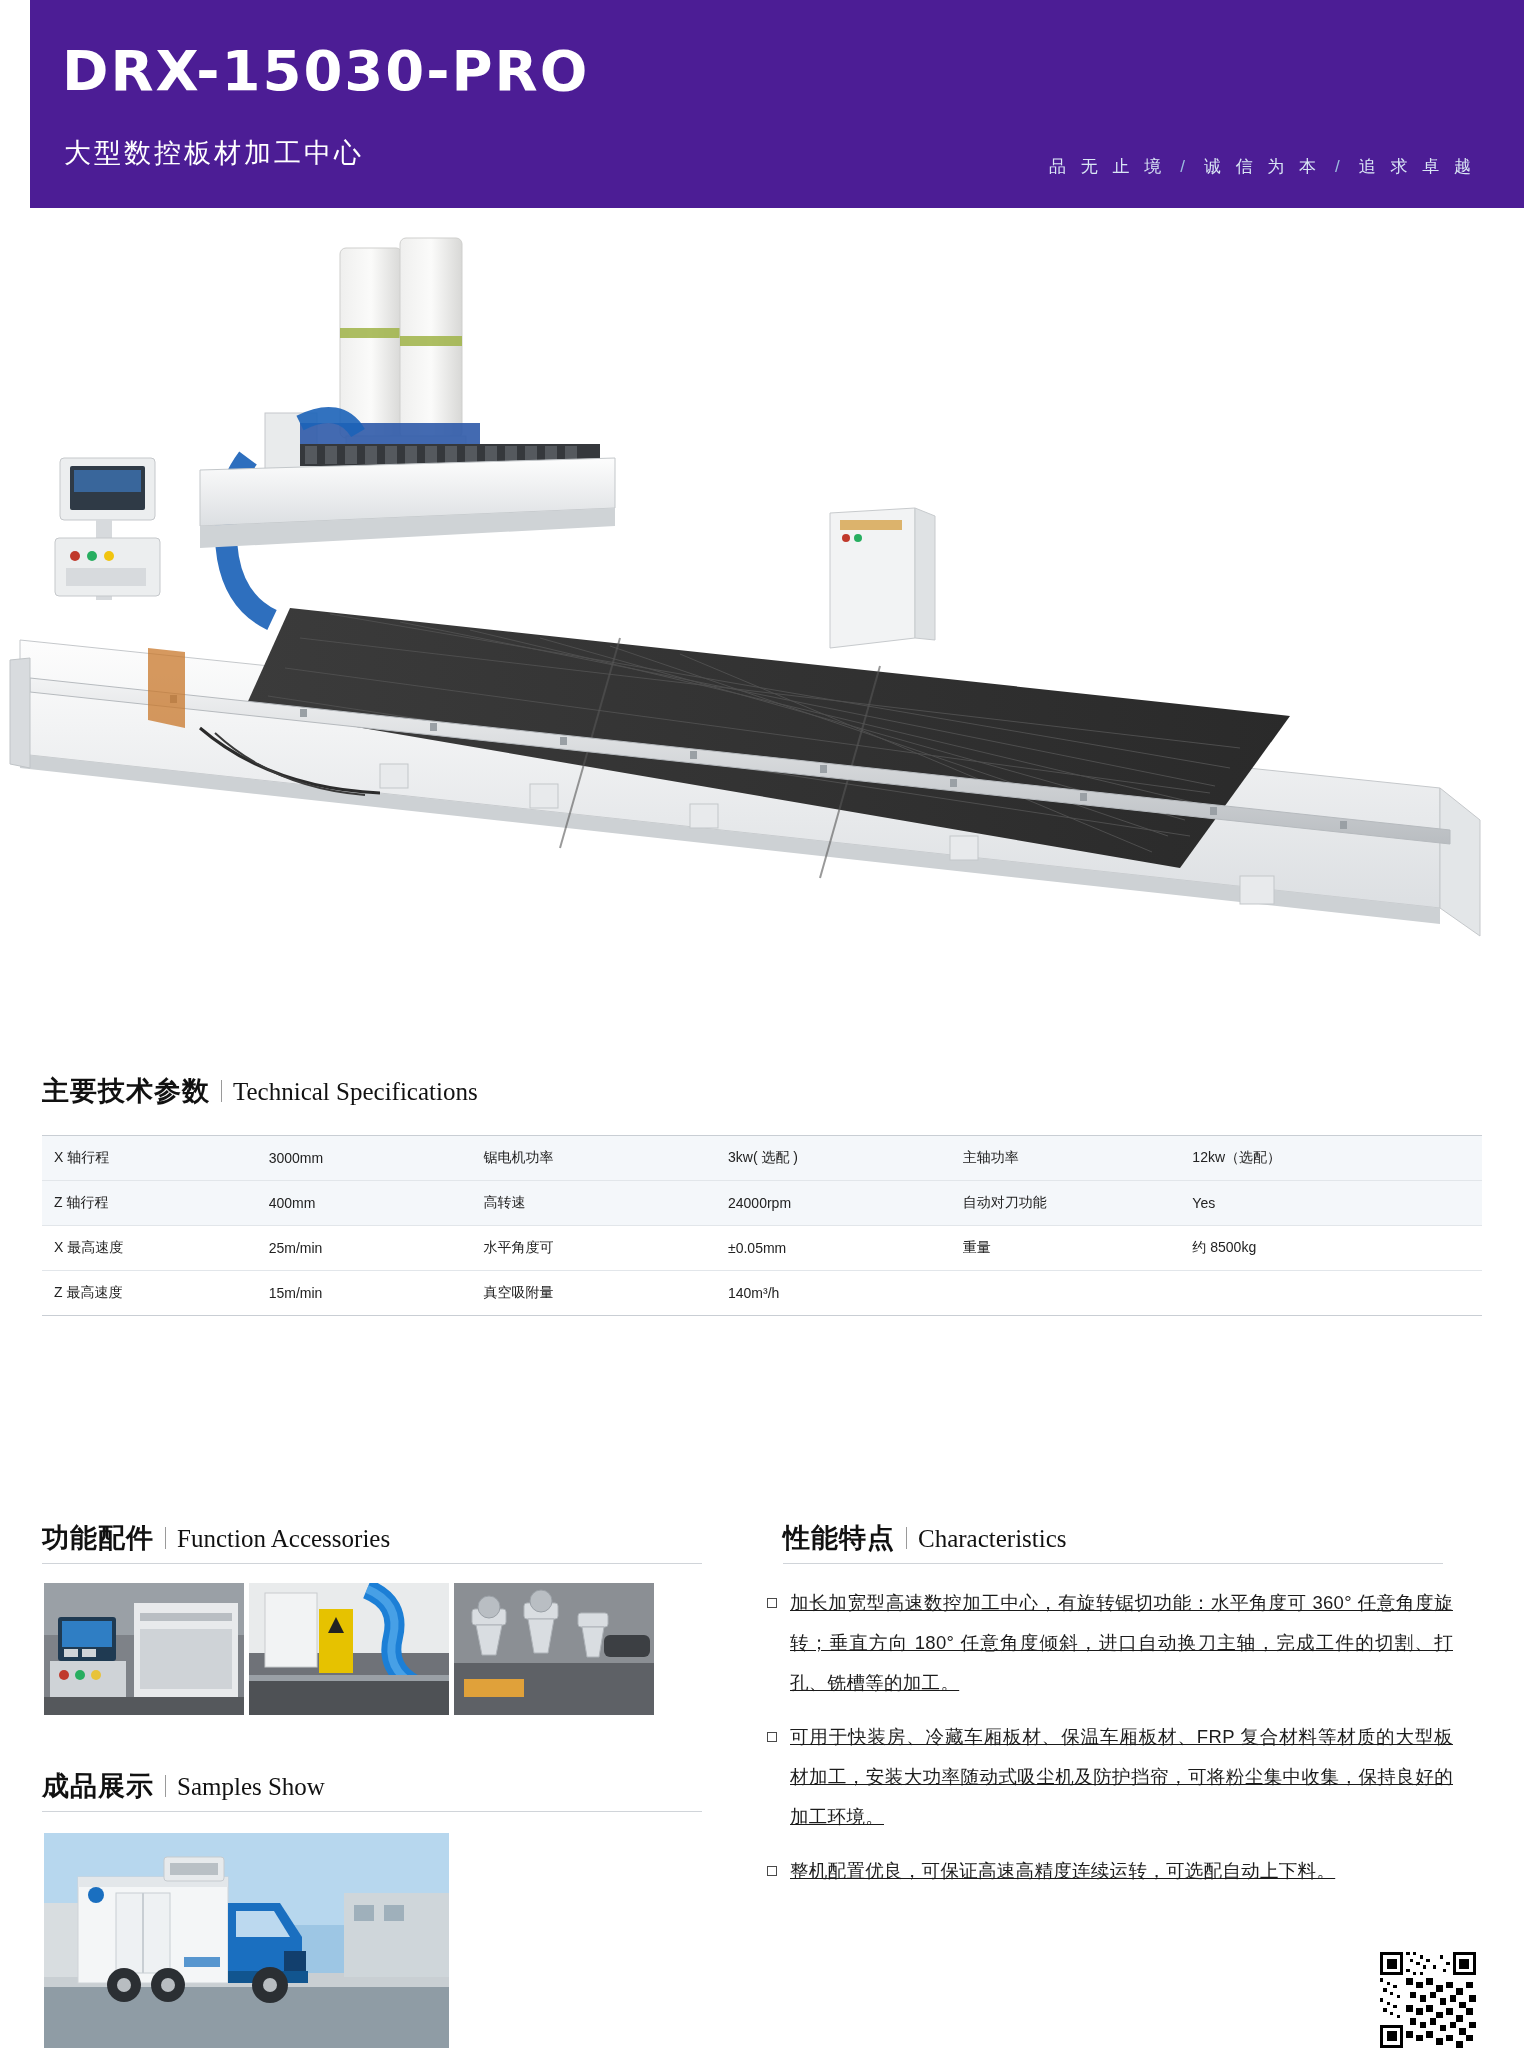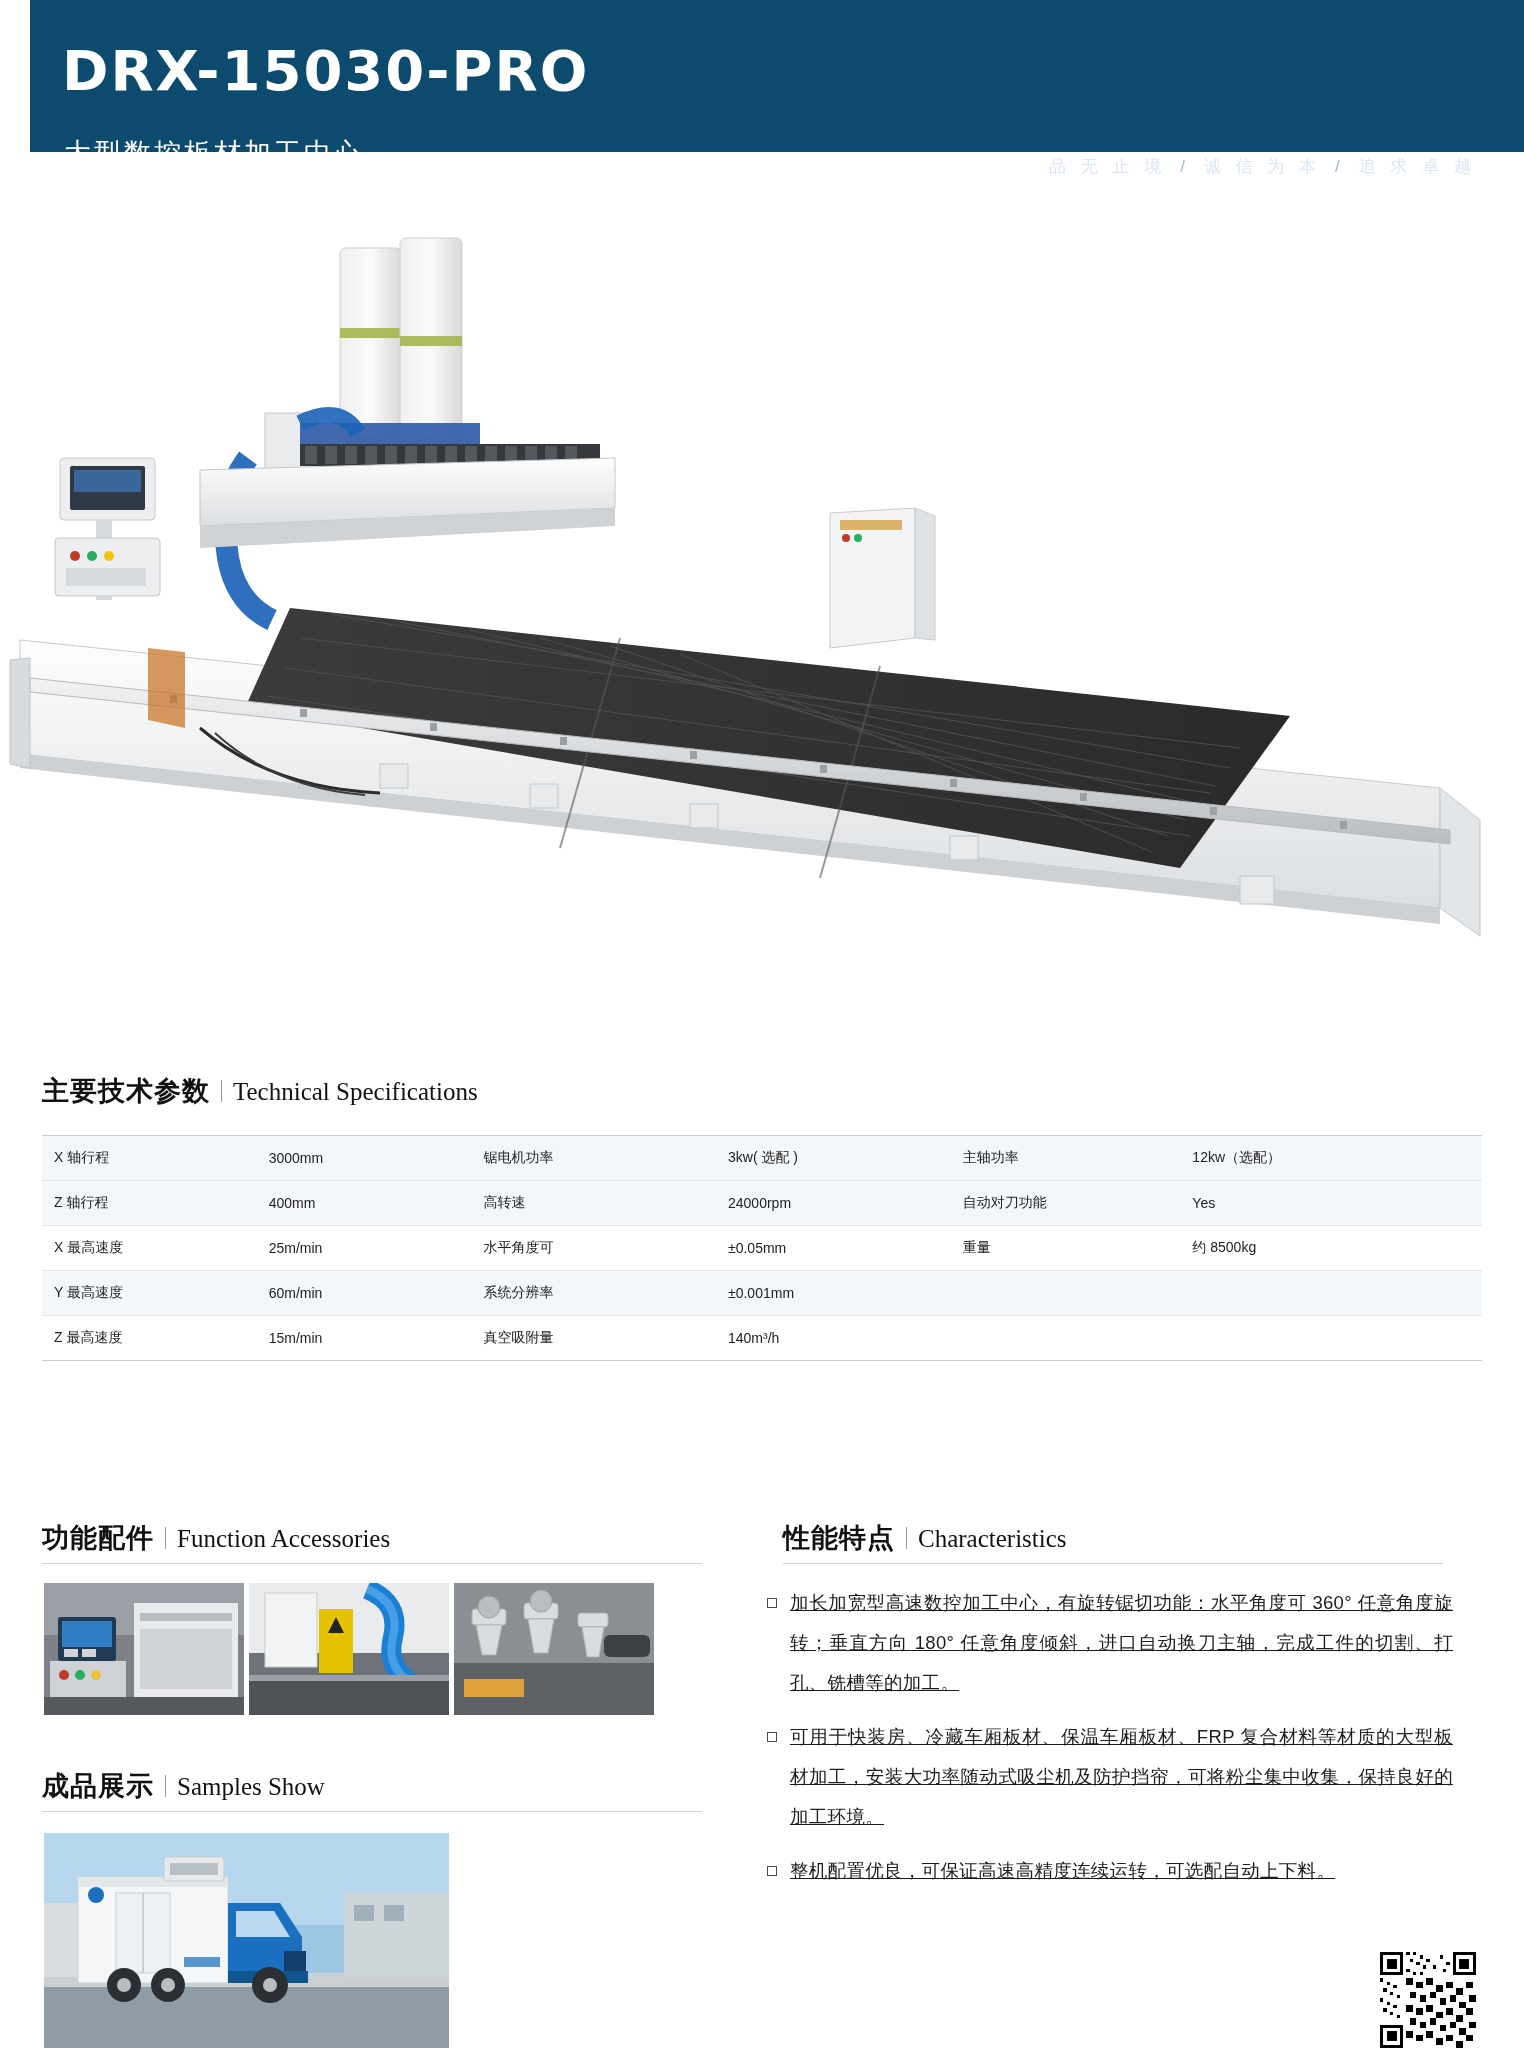--- a/index.html
+++ b/index.html
@@ -15,22 +15,22 @@
     color: #1a1a1a;
     overflow: hidden;
   }
 
   
   .header {
     position: absolute;
     left: 0;
     top: 0;
     width: 1524px;
-    height: 152px;
-    background: #0c4a6e;
+    height: 208px;
+    background: #4c1d95;
     box-sizing: border-box;
   }
   .header-accent {
     position: absolute;
     left: 0;
     top: 0;
     width: 30px;
     height: 208px;
     background: #ffffff;
   }
@@ -392,28 +392,20 @@
         <td class="c4">自动对刀功能</td>
         <td class="c5">Yes</td>
       </tr>
       <tr>
         <td class="c0">X 最高速度</td>
         <td class="c1">25m/min</td>
         <td class="c2">水平角度可</td>
         <td class="c3">±0.05mm</td>
         <td class="c4">重量</td>
         <td class="c5">约 8500kg</td>
-      </tr>
-      <tr class="alt">
-        <td class="c0">Y 最高速度</td>
-        <td class="c1">60m/min</td>
-        <td class="c2">系统分辨率</td>
-        <td class="c3">±0.001mm</td>
-        <td class="c4"></td>
-        <td class="c5"></td>
       </tr>
       <tr class="last">
         <td class="c0">Z 最高速度</td>
         <td class="c1">15m/min</td>
         <td class="c2">真空吸附量</td>
         <td class="c3">140m³/h</td>
         <td class="c4"></td>
         <td class="c5"></td>
       </tr>
     </tbody>

